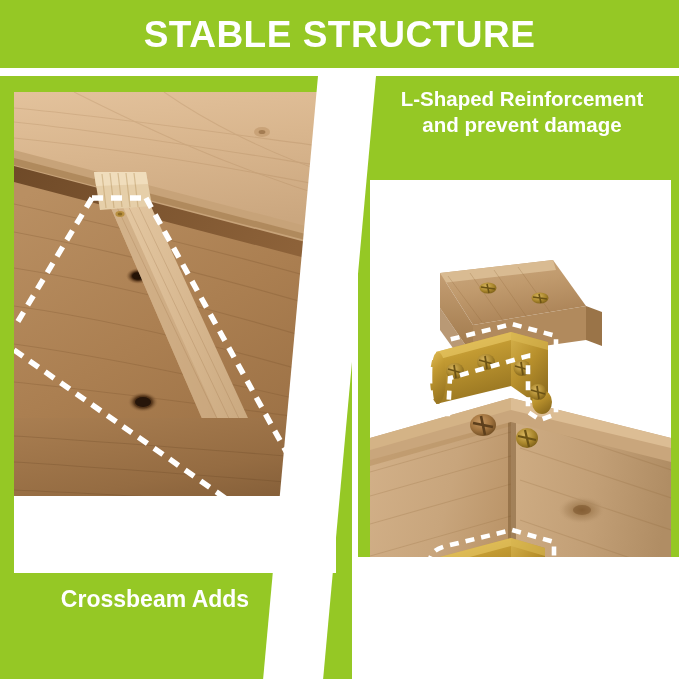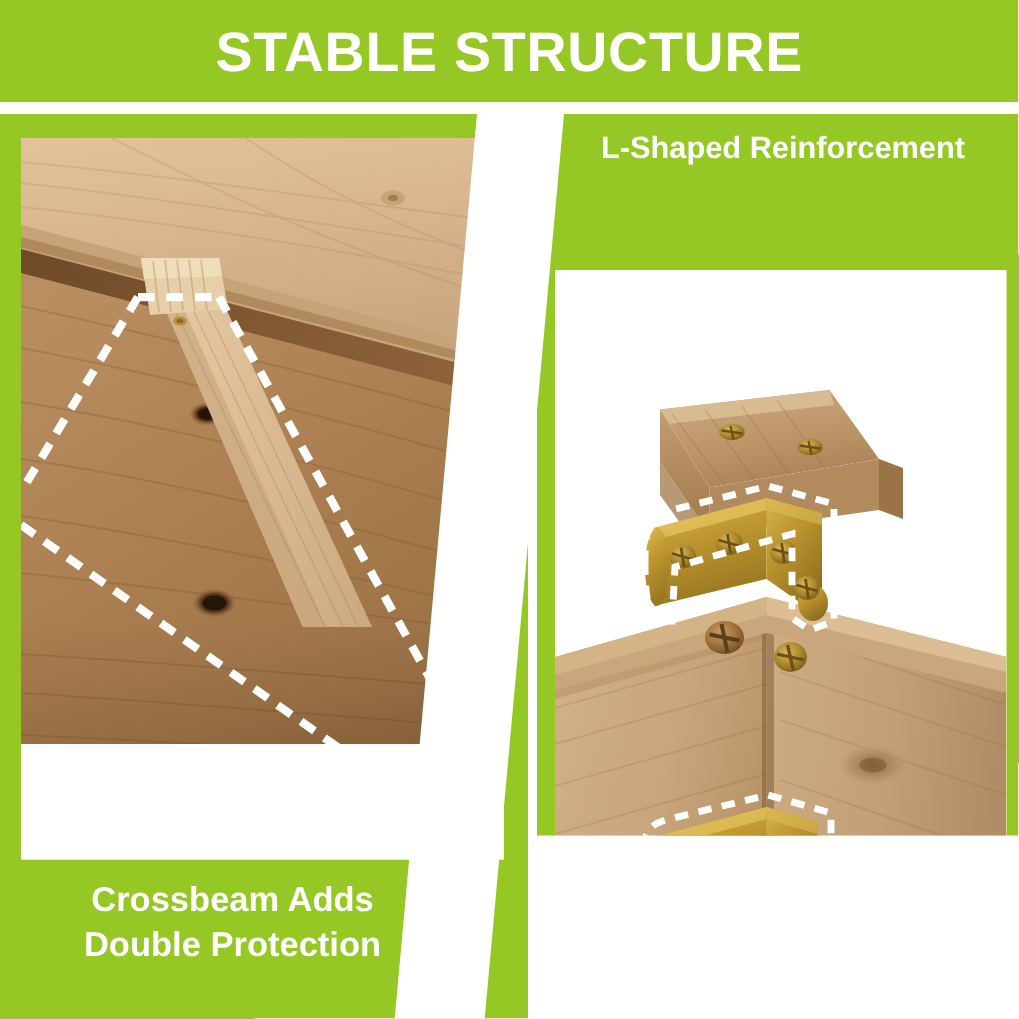--- a/index.html
+++ b/index.html
@@ -191,30 +191,30 @@
             <path class="dash" d="M 0,258 L 268,446"></path>
           </g>
         </svg>
       </div>
     </div>
 
     <div class="left-white-fill"></div>
 
     <div class="left-caption">
       <div>Crossbeam Adds</div>
-      <div>Double Protection</div>
     </div>
 
     <div class="left-card-slant"></div>
   </div>
 
   <div class="right-card">
 
     <div class="right-caption">
       <div>L-Shaped Reinforcement</div>
+      <div>and prevent damage</div>
     </div>
 
     <div class="right-photo-frame">
       <div class="photo">
         <svg viewBox="0 0 301 491" preserveAspectRatio="none" aria-hidden="true">
           <defs>
             <linearGradient id="rgCapTop" x1="0" y1="0" x2="0.4" y2="1">
               <stop offset="0%" stop-color="#cdab82"></stop>
               <stop offset="50%" stop-color="#c09a6d"></stop>
               <stop offset="100%" stop-color="#ac8458"></stop>

